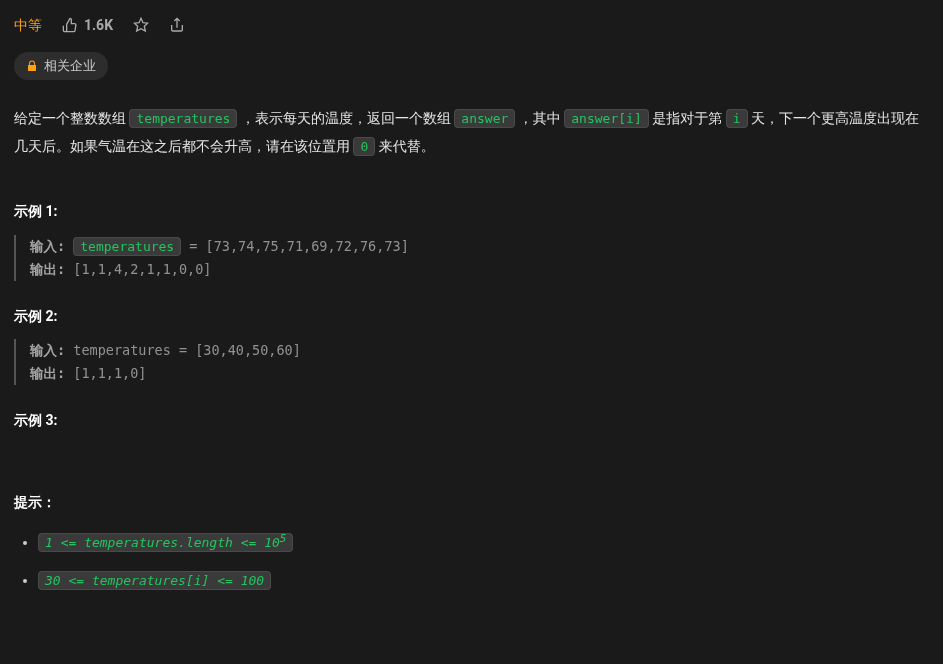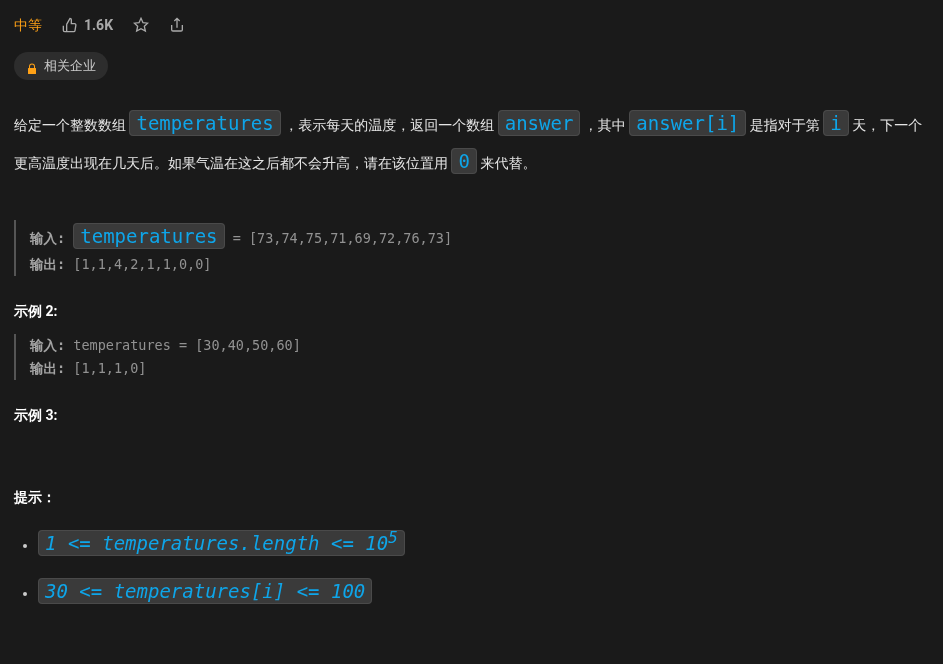--- a/index.html
+++ b/index.html
@@ -26,45 +26,45 @@
       display: flex;
       align-items: center;
       gap: 6px;
       color: #aaa;
       cursor: pointer;
       font-weight: bold;
     }
     .header-item svg { width: 16px; height: 16px; }
     .tag-btn {
       display: inline-flex;
-      align-items: flex-end;
+      align-items: center;
       gap: 6px;
       background: #2d2d2d;
       color: #ccc;
       border: none;
       border-radius: 14px;
       padding: 5px 12px;
       font-size: 13px;
       cursor: pointer;
       margin-bottom: 24px;
     }
     .tag-btn .lock-icon { width: 12px; height: 12px; }
     .description {
       color: #e5e5e5;
       font-size: 14px;
       line-height: 2;
       margin-bottom: 40px;
     }
     .code-inline {
       background: #3a3a3a;
-      color: #0ea5e9;
+      color: #22c55e;
       padding: 1px 6px;
       border-radius: 4px;
       font-family: "SFMono-Regular", Consolas, monospace;
-      font-size: 19px;
+      font-size: 13px;
       border: 1px solid #4a4a4a;
     }
     .example-title {
       font-weight: bold;
       color: #fff;
       margin-top: 24px;
       margin-bottom: 12px;
     }
     .example-block {
       border-left: 2px solid #555;
@@ -125,20 +125,21 @@
       <path d="M6 10V7a6 6 0 1112 0v3h1a1 1 0 011 1v10a1 1 0 01-1 1H5a1 1 0 01-1-1V11a1 1 0 011-1h1zm2 0h8V7a4 4 0 10-8 0v3z"></path>
     </svg>
   <span>相关企业</span>
 </button>
 
 <div class="description">
   <span>给定一个整数数组 </span><span class="code-inline">temperatures</span><span> ，表示每天的温度，返回一个数组 </span><span class="code-inline">answer</span><span> ，其中 </span><span class="code-inline">answer[i]</span><span> 是指对于第 </span><span class="code-inline">i</span><span> 天，下一个更高温度出现在几天后。如果气温在这之后都不会升高，请在该位置用 </span><span class="code-inline">0</span><span> 来代替。</span>
 </div>
 
 <div>
+  <div class="example-title">示例 1:</div>
   <div class="example-block">
     <div><span class="label">输入: </span><span class="code-inline">temperatures</span><span> = [73,74,75,71,69,72,76,73]</span></div>
     <div><span class="label">输出: </span><span>[1,1,4,2,1,1,0,0]</span></div>
   </div>
 </div>
 
 <div>
   <div class="example-title">示例 2:</div>
   <div class="example-block">
     <div><span class="label">输入:</span><span> temperatures = [30,40,50,60]</span></div>

